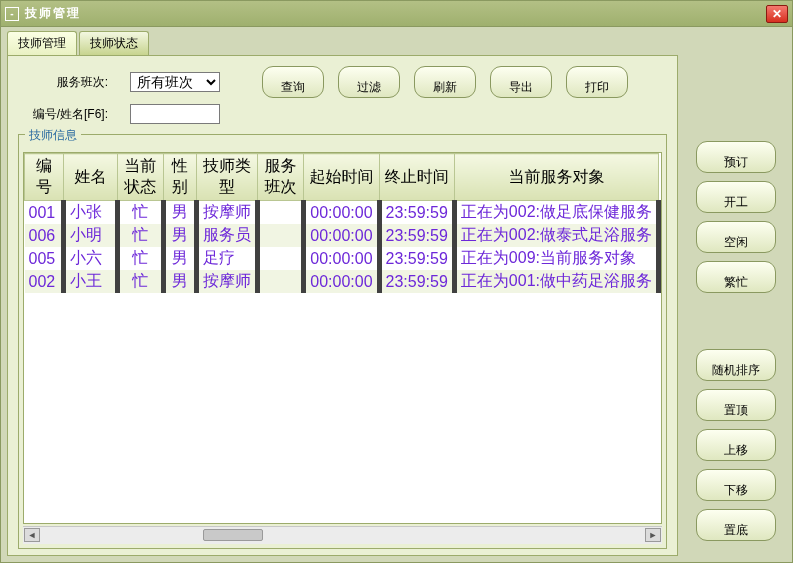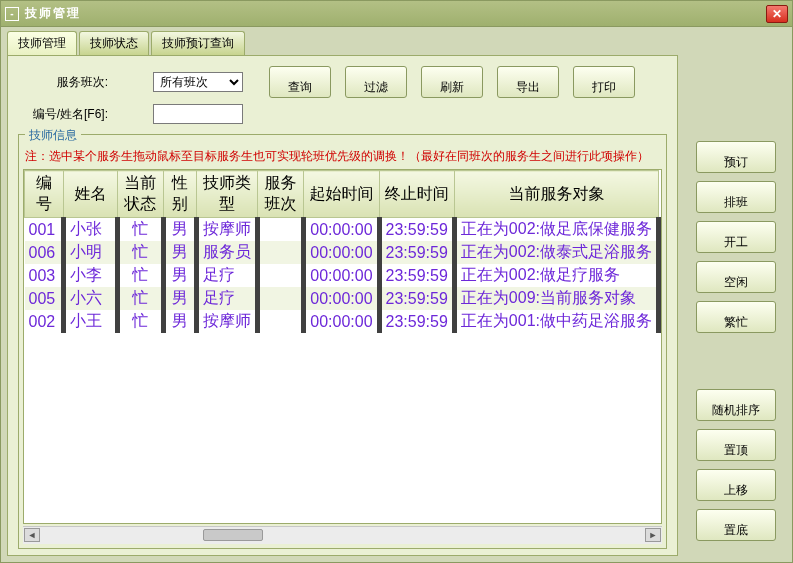--- a/index.html
+++ b/index.html
@@ -75,42 +75,41 @@
   background: #eaf0d4;
   border: 1px solid #9cab6b;
   padding: 10px 10px 6px 10px;
   display: flex;
   flex-direction: column;
   min-width: 0;
 }
 .filter-row {
   display: flex;
   align-items: center;
-  gap: 6px;
+  gap: 22px;
   margin-bottom: 6px;
 }
 .filter-row label { text-align: right; min-width: 90px; }
 .filter-row select,
 .filter-row input[type=text] {
   border: 1px solid #7a7a7a;
   height: 20px;
-  font-size: 12px;
+  font-size: 14px;
   padding: 0 2px;
   background: #fff;
-  margin-left: 39px;
 }
 .filter-row select { width: 90px; }
 .filter-row input[type=text] { width: 90px; }
 .top-buttons { display: flex; gap: 14px; margin-left: 20px; }
 .btn {
   min-width: 62px;
   height: 32px;
   background: linear-gradient(#fdfff0,#dfe7c0);
   border: 1px solid #8a9960;
-  border-radius: 3px;
+  border-radius: 11px;
   cursor: pointer;
   font-size: 12px;
   padding: 12px 8px;
 }
 .fieldset {
   border: 1px solid #9cab6b;
   padding: 0;
   flex: 1;
   display: flex;
   flex-direction: column;
@@ -207,21 +206,20 @@
     <div class="sysicon">-</div>
     <span class="title">技师管理</span>
     <div class="close-btn">
       <span>✕</span>
     </div>
   </div>
 
   <div class="tabs">
     <div class="tab active">技师管理</div>
     <div class="tab">技师状态</div>
-    <div class="tab">技师预订查询</div>
   </div>
 
   <div class="content-row">
     <div class="main-panel">
 
       <div class="filter-row">
         <label>服务班次:</label>
         <select>
           <option>所有班次</option>
         </select>
@@ -234,21 +232,20 @@
         </div>
       </div>
 
       <div class="filter-row">
         <label>编号/姓名[F6]:</label>
         <input type="text" value="" style="">
       </div>
 
       <div class="fieldset">
         <div class="legend">技师信息</div>
-        <div class="note">注：选中某个服务生拖动鼠标至目标服务生也可实现轮班优先级的调换！（最好在同班次的服务生之间进行此项操作）</div>
 
         <div class="table-wrap">
           <table>
             <thead>
               <tr>
                 <th class="col-id">编号</th>
                 <th class="col-name">姓名</th>
                 <th class="col-state">当前状态</th>
                 <th class="col-gender">性别</th>
                 <th class="col-type">技师类型</th>
@@ -275,31 +272,20 @@
                   <td class="col-name">小明</td>
                   <td class="col-state">忙</td>
                   <td class="col-gender">男</td>
                   <td class="col-type">服务员</td>
                   <td class="col-shift"></td>
                   <td class="col-start">00:00:00</td>
                   <td class="col-end">23:59:59</td>
                   <td>正在为002:做泰式足浴服务</td>
                 </tr>
                 <tr>
-                  <td class="col-id">003</td>
-                  <td class="col-name">小李</td>
-                  <td class="col-state">忙</td>
-                  <td class="col-gender">男</td>
-                  <td class="col-type">足疗</td>
-                  <td class="col-shift"></td>
-                  <td class="col-start">00:00:00</td>
-                  <td class="col-end">23:59:59</td>
-                  <td>正在为002:做足疗服务</td>
-                </tr>
-                <tr>
                   <td class="col-id">005</td>
                   <td class="col-name">小六</td>
                   <td class="col-state">忙</td>
                   <td class="col-gender">男</td>
                   <td class="col-type">足疗</td>
                   <td class="col-shift"></td>
                   <td class="col-start">00:00:00</td>
                   <td class="col-end">23:59:59</td>
                   <td>正在为009:当前服务对象</td>
                 </tr>
@@ -321,24 +307,24 @@
         <div class="hscroll">
           <div class="arrow left">◄</div>
           <div class="thumb"></div>
           <div class="arrow right">►</div>
         </div>
       </div>
     </div>
 
     <div class="side-panel">
       <button class="btn">预订</button>
-      <button class="btn">排班</button>
       <button class="btn">开工</button>
       <button class="btn">空闲</button>
       <button class="btn">繁忙</button>
       <div class="side-gap"></div>
       <button class="btn">随机排序</button>
       <button class="btn">置顶</button>
       <button class="btn">上移</button>
+      <button class="btn">下移</button>
       <button class="btn">置底</button>
     </div>
   </div>
 </div>
 
 </body></html>

